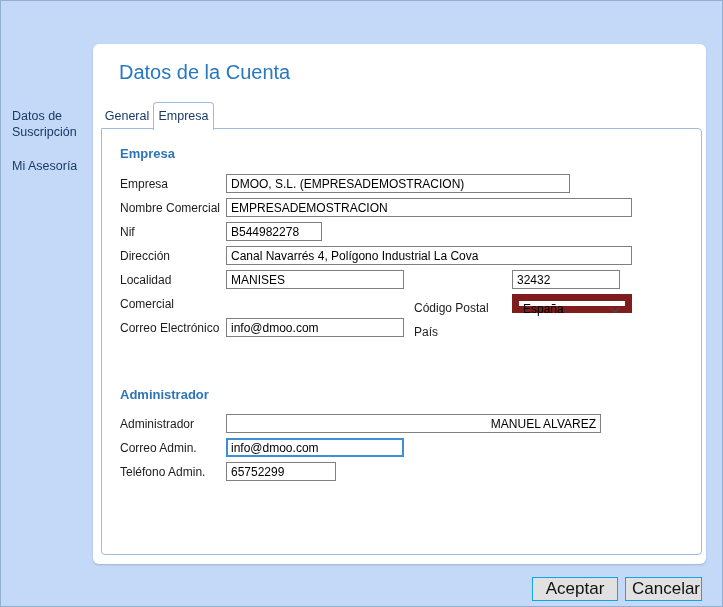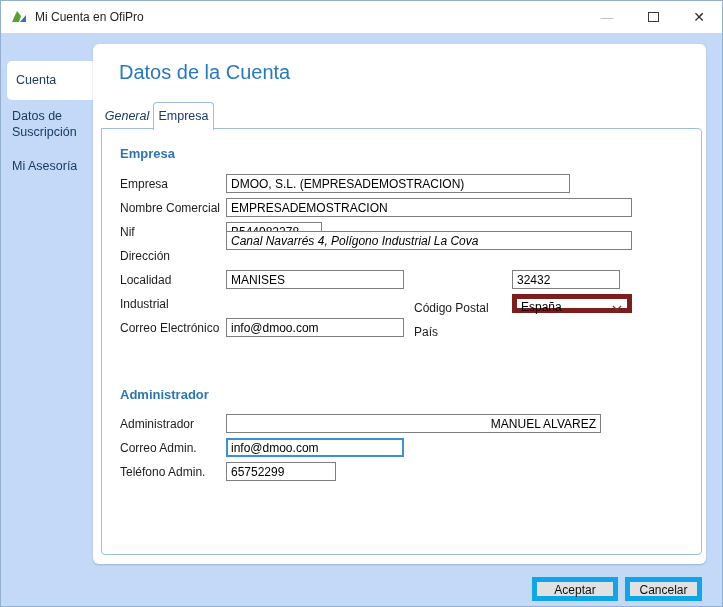--- a/index.html
+++ b/index.html
@@ -27,70 +27,57 @@
   .side-item{position:absolute;left:11px;width:80px;font-size:12.5px;line-height:16px;color:#1b3a66;cursor:default;}
   .side-item-2{top:107px;}
   .side-item-3{top:157px;}
   
   .panel{
     position:absolute;left:92px;top:43px;width:613px;height:520px;background:#fff;
     border-radius:6px;box-shadow:0 1px 2px rgba(90,110,140,.35);
   }
   .heading{position:absolute;left:26px;top:17px;font-size:20px;color:#2778c0;}
   .tab{position:absolute;font-size:12.5px;color:#1b3a66;text-align:center;cursor:default;}
-  .tab-general{left:8px;top:60px;width:52px;height:25px;line-height:25px;font-style:italic;}
+  .tab-general{left:8px;top:60px;width:52px;height:25px;line-height:25px;}
   .tab-empresa{
     left:60px;top:58px;width:61px;height:28px;line-height:26px;background:#fff;
     border:1px solid #9cbce0;border-bottom:none;border-radius:4px 4px 0 0;z-index:2;
   }
   .inner-panel{
     position:absolute;left:8px;top:84px;width:601px;height:427px;background:#fff;
     border:1px solid #9cbce0;border-radius:0 4px 4px 4px;z-index:1;
   }
   .sec-title{position:absolute;left:18px;font-size:13px;font-weight:600;color:#2e75b6;}
   .flabel{position:absolute;left:18px;font-size:12px;color:#1c1c1c;white-space:nowrap;}
   .flabel-r{position:absolute;left:312px;font-size:12px;color:#1c1c1c;white-space:nowrap;margin-top:28px;}
   .fld{
     position:absolute;height:19px;border:1px solid #7f7f7f;background:#fff;
     font-family:"Liberation Sans", sans-serif;font-size:12px;color:#000;
     padding:0 4px;border-radius:0;outline:none;
   }
   .fld.focused{border:1px solid #3d8fd6;box-shadow:0 0 0 1px #3d8fd6 inset;}
   .combo{
-    position:absolute;height:19px;border:5px solid #7f1d1d;background:#fff;
+    position:absolute;height:19px;border:7px solid #7f1d1d;background:#fff;
     font-size:12px;color:#000;line-height:17px;padding:0 18px 0 4px;cursor:default;
   }
   .combo .chev{position:absolute;right:5px;top:6px;}
   
   .pushbtn{
-    position:absolute;top:576px;height:24px;background:#e1e1e1;border:5px solid #0ea5e9;
-    font-family:"Liberation Sans", sans-serif;font-size:12px;color:#111;cursor:default;
+    position:absolute;top:576px;height:24px;background:#e1e1e1;border:1px solid #0ea5e9;
+    font-family:"Liberation Sans", sans-serif;font-size:17px;color:#111;cursor:default;
   }
   .btn-accept{left:531px;width:86px;}
   .btn-cancel{left:624px;width:77px;}
 </style>
 </head>
 <body>
 
 <div class="window">
 
-  <div class="titlebar">
-    <svg class="app-icon" viewBox="0 0 20 16">
-      <path d="M1 13 L6 2 L10 7 L8 13 Z" fill="#5aa02c"></path>
-      <path d="M9 13 L15 6 L15 13 Z" fill="#2e75b6"></path>
-    </svg>
-    <span class="title-text">Mi Cuenta en OfiPro</span>
-    <div class="winbtn btn-min">—</div>
-    <div class="winbtn btn-max">
-        <span class="sq"></span>
-      </div>
-    <div class="winbtn btn-close">✕</div>
-  </div>
 
-  <div class="side-tab-active">Cuenta</div>
   <div class="side-item side-item-2">Datos de Suscripción</div>
   <div class="side-item side-item-3">Mi Asesoría</div>
 
   <div class="panel">
     <div class="heading">Datos de la Cuenta</div>
 
     <div class="tab tab-general">General</div>
     <div class="tab tab-empresa">Empresa</div>
 
     <div class="inner-panel">
@@ -100,28 +87,28 @@
       <div class="flabel" style="top:48px;">Empresa</div>
       <input class="fld" style="left: 124px; top: 45px; width: 344px;" value="DMOO, S.L. (EMPRESADEMOSTRACION)">
 
       <div class="flabel" style="top:72px;">Nombre Comercial</div>
       <input class="fld" style="left: 124px; top: 69px; width: 406px;" value="EMPRESADEMOSTRACION">
 
       <div class="flabel" style="top:96px;">Nif</div>
       <input class="fld" style="left: 124px; top: 93px; width: 96px;" value="B544982278">
 
       <div class="flabel" style="top:120px;">Dirección</div>
-      <input class="fld" style="left: 124px; top: 102px; width: 406px; font-style: italic;" value="Canal Navarrés 4, Polígono Industrial La Cova">
+      <input class="fld" style="left: 124px; top: 117px; width: 406px;" value="Canal Navarrés 4, Polígono Industrial La Cova">
 
       <div class="flabel" style="top:144px;">Localidad</div>
       <input class="fld" style="left: 124px; top: 141px; width: 178px;" value="MANISES">
       <div class="flabel-r" style="top:144px;">Código Postal</div>
       <input class="fld" style="left: 410px; top: 141px; width: 108px;" value="32432">
 
-      <div class="flabel" style="top:168px;">Industrial</div>
+      <div class="flabel" style="top:168px;">Comercial</div>
       <div class="flabel-r" style="top:168px;">País</div>
       <div class="combo" style="left:410px;top:165px;width:120px;">
         <span>España</span>
         <svg class="chev" width="10" height="6" viewBox="0 0 10 6">
           <polyline points="1,1 5,5 9,1" fill="none" stroke="#4a4a4a" stroke-width="1.3"></polyline>
         </svg>
       </div>
 
       <div class="flabel" style="top:192px;">Correo Electrónico</div>
       <input class="fld" style="left: 124px; top: 189px; width: 178px;" value="info@dmoo.com">

